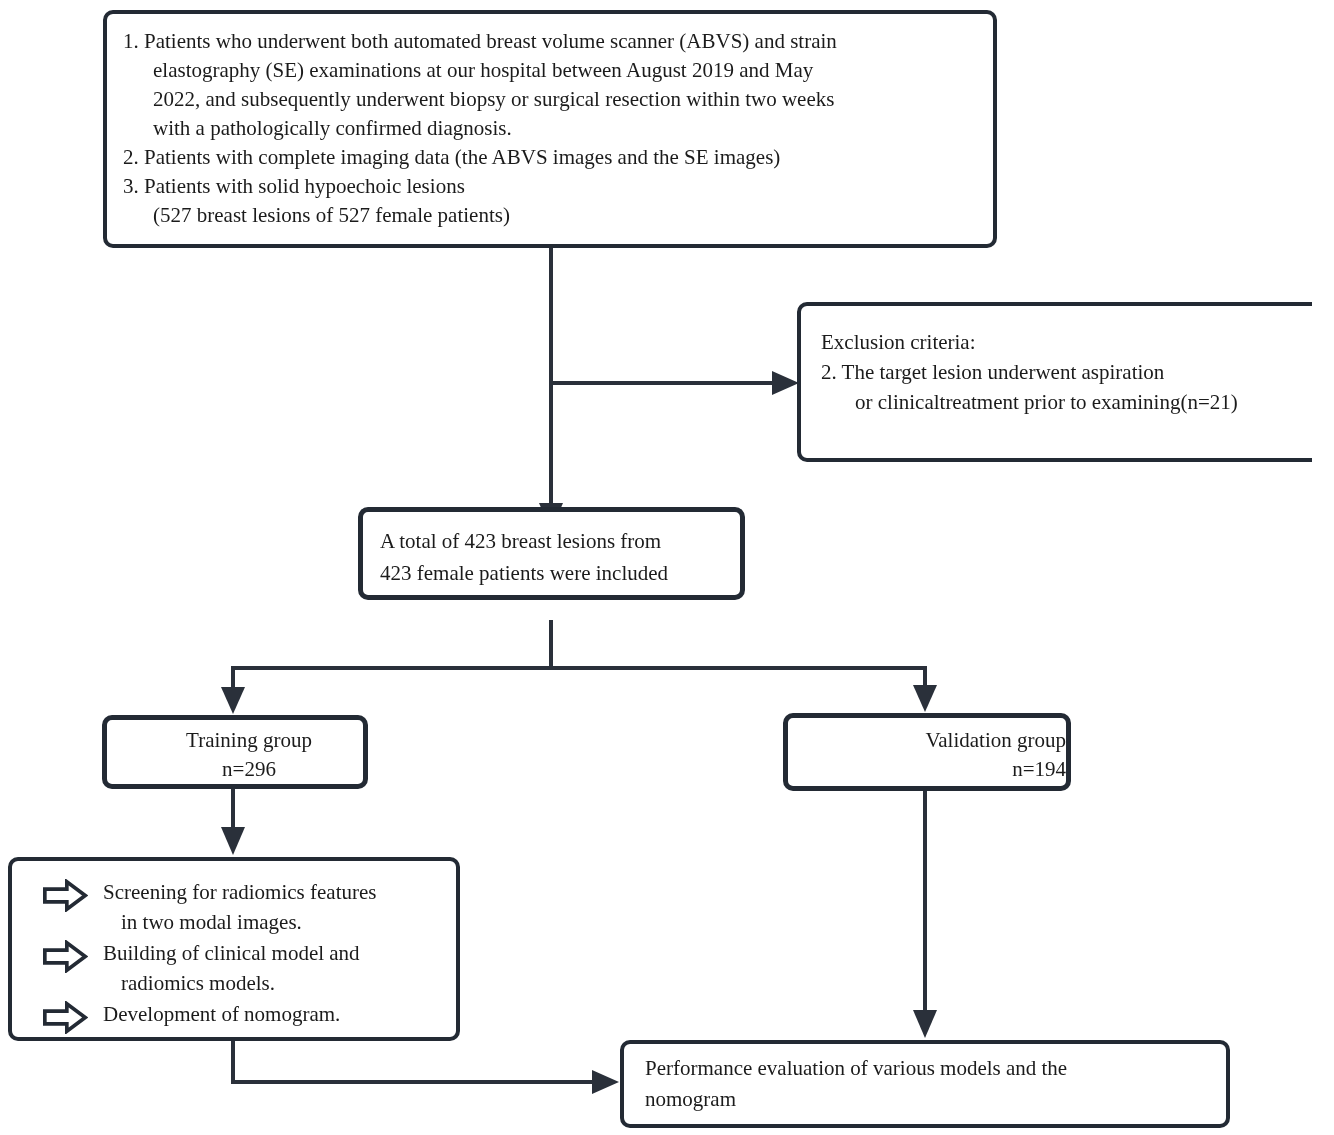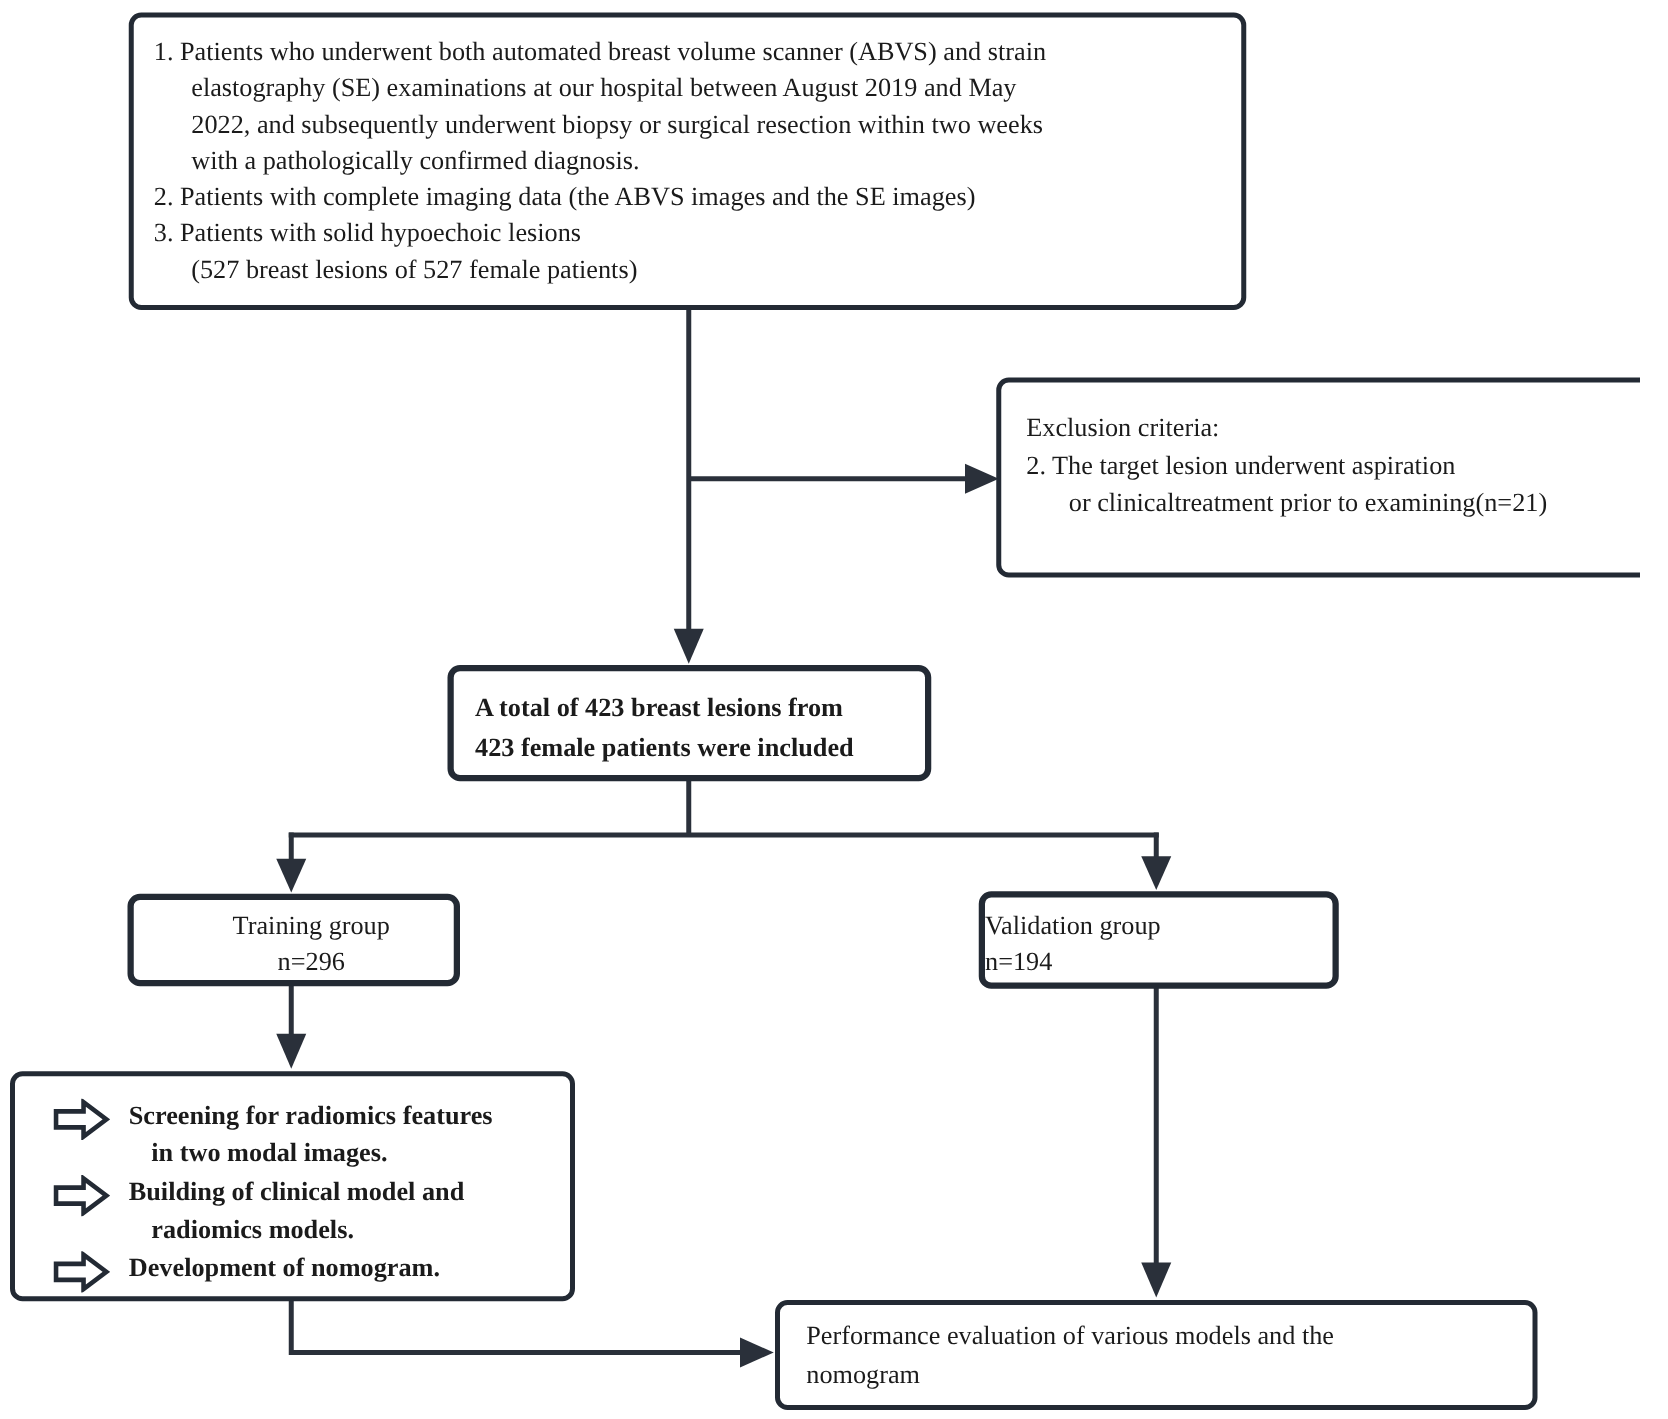--- a/index.html
+++ b/index.html
@@ -28,27 +28,27 @@
     line-height:29px;
   }
   .box.thick{border-width:5px;}
   .pre{white-space:pre-line;}
   .hang30{padding-left:30px;text-indent:-30px;}
   .hang34{padding-left:34px;text-indent:-34px;}
   .hang18{padding-left:18px;text-indent:-18px;}
 
   #inclusion-box{left:103px;top:10px;width:894px;height:238px;padding:13px 14px 8px 16px;}
   #exclusion-box{left:797px;top:302px;width:526px;height:160px;padding:21px 10px 8px 20px;line-height:30px;}
-  #included-box{left:358px;top:532px;width:387px;height:93px;padding:13px 12px 8px 17px;line-height:32px;font-weight:bold;}
+  #included-box{left:358px;top:507px;width:387px;height:93px;padding:13px 12px 8px 17px;line-height:32px;}
   #training-box{left:102px;top:715px;width:266px;height:74px;padding-top:6px;text-align:center;padding-left:28px;}
-  #validation-box{left:783px;top:713px;width:288px;height:78px;padding-top:8px;text-align:left;}
+  #validation-box{left:783px;top:713px;width:288px;height:78px;padding-top:8px;text-align:right;}
   #radiomics-box{left:8px;top:857px;width:452px;height:184px;padding:16px 6px 6px 30px;line-height:30px;}
   #performance-box{left:620px;top:1040px;width:610px;height:88px;padding:9px 14px 6px 21px;line-height:31px;border-radius:10px;}
 
-  .rrow{display:flex;align-items:flex-start;margin-bottom:1px;font-weight:bold;}
+  .rrow{display:flex;align-items:flex-start;margin-bottom:1px;}
   .rrow .bullet{flex:0 0 46px;margin-right:15px;margin-top:2px;}
   .rrow .rtext{flex:1 1 auto;}
 </style>
 </head>
 <body>
 
 <div id="canvas">
 
   <svg id="connectors" width="1334" height="1135" viewBox="0 0 1334 1135">
     <g stroke="#2a303a" stroke-width="4" fill="none">

